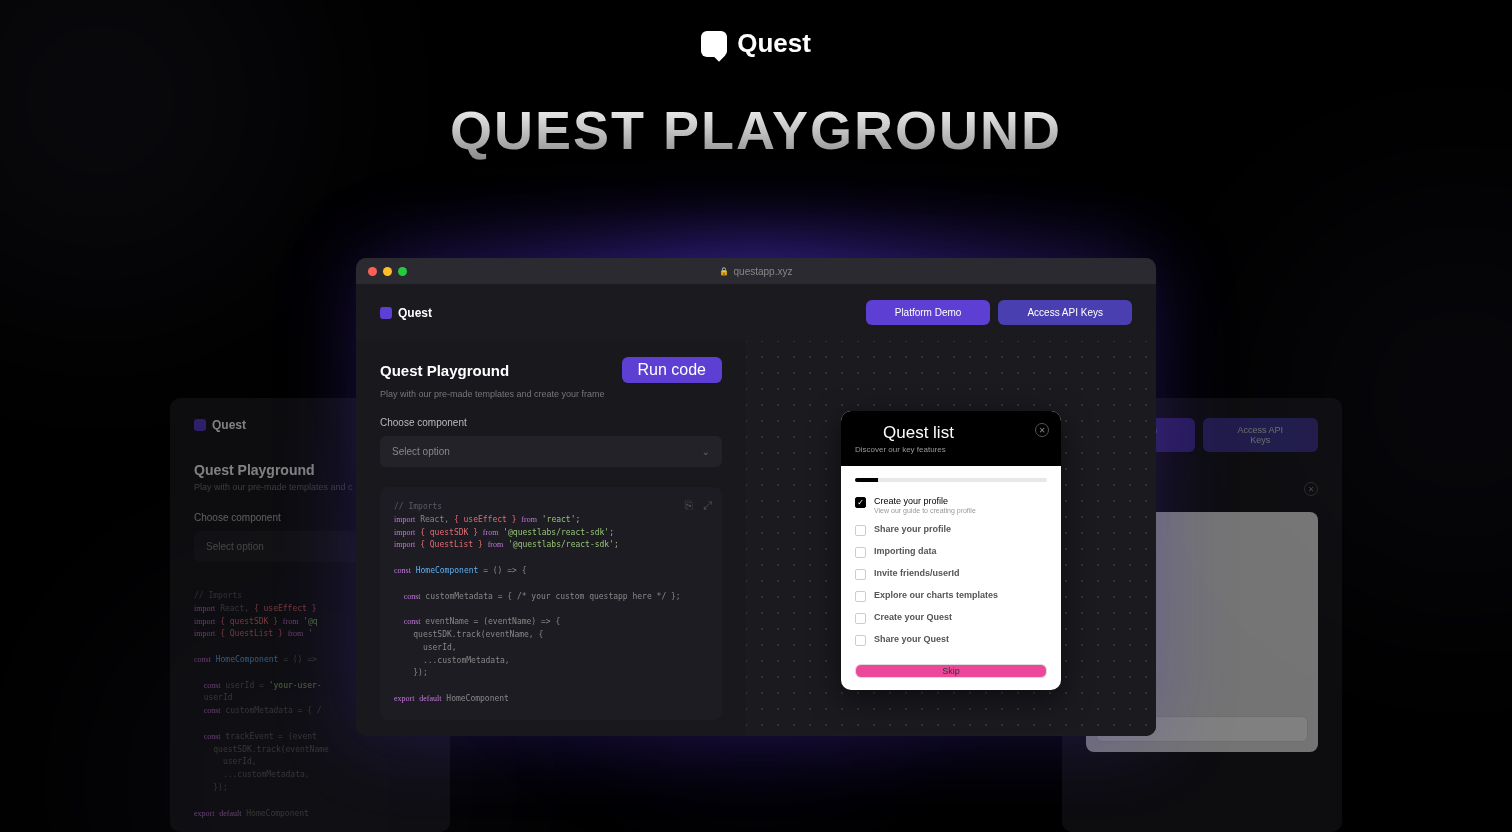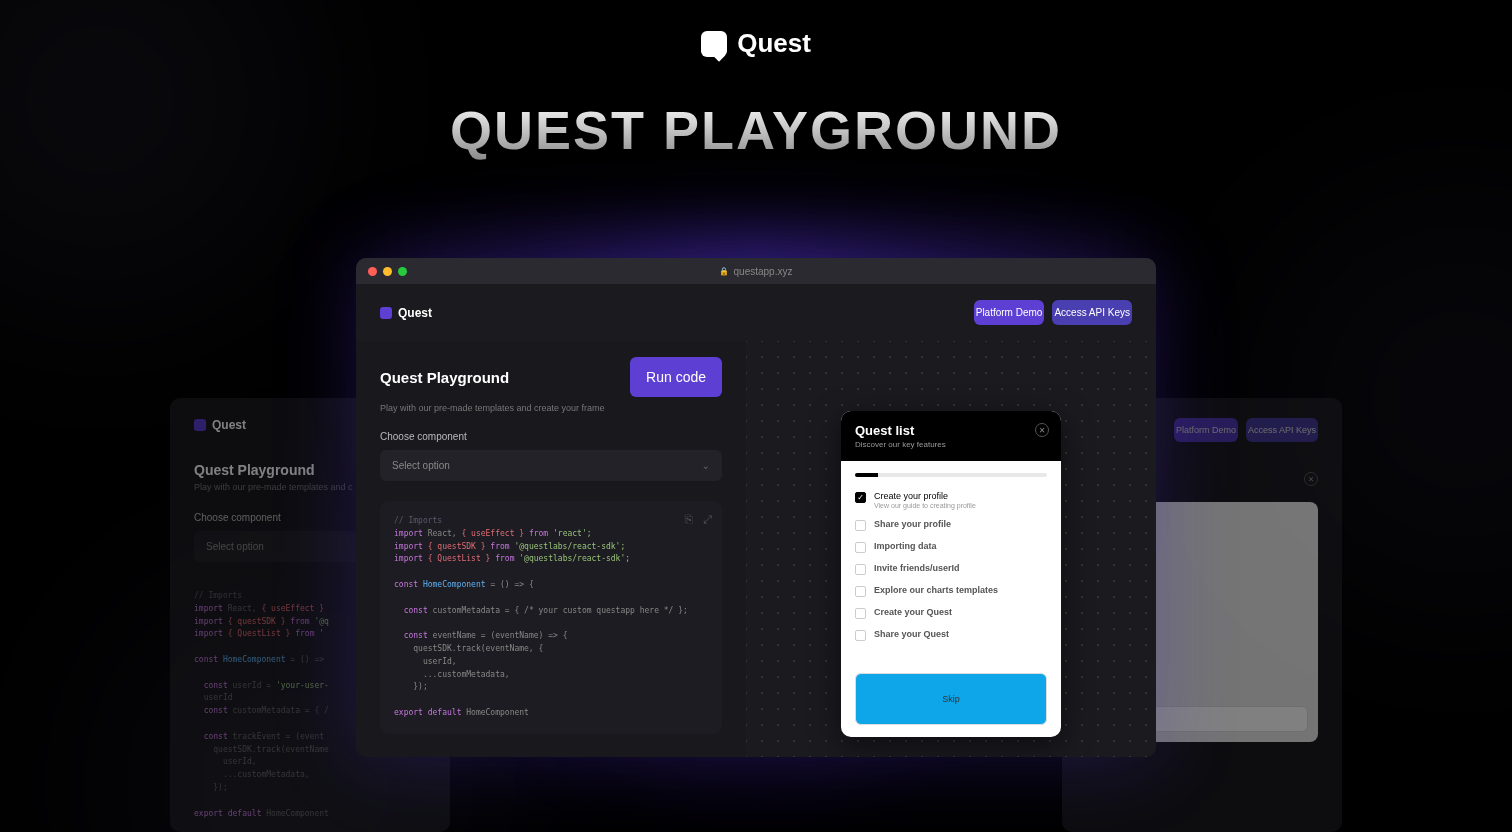--- a/index.html
+++ b/index.html
@@ -129,21 +129,21 @@
   font-size: 12px;
   font-weight: 600;
 }
 .mini-logo-icon {
   width: 12px; height: 12px;
   background: #5d3fd3;
   border-radius: 3px;
 }
 .header-btns { display: flex; gap: 8px; }
 .btn {
-  padding: 7px 2px;
+  padding: 7px 29px;
   border-radius: 6px;
   font-size: 10px;
   font-weight: 500;
   color: #fff;
   border: none;
   cursor: pointer;
   text-align: center;
 }
 .btn-primary { background: #5d3fd3; }
 .btn-secondary { background: #4a3fb0; }
@@ -167,23 +167,23 @@
   font-size: 15px;
   font-weight: 600;
 }
 .panel-sub {
   color: #777;
   font-size: 9px;
   margin-bottom: 18px;
 }
 .run-btn {
   background: #5d3fd3;
-  padding: 12px 16px;
+  padding: 4px 16px;
   border-radius: 6px;
-  font-size: 14px;
+  font-size: 16px;
   color: #fff;
   border: none;
   cursor: pointer;
 }
 .label {
   color: #bbb;
   font-size: 10px;
   margin-bottom: 8px;
 }
 .select {
@@ -211,21 +211,21 @@
 }
 .code-icons {
   position: absolute;
   top: 10px; right: 10px;
   display: flex;
   gap: 10px;
   color: #555;
   font-size: 11px;
 }
 .tok-comment { color: #5a5a6a; }
-.tok-keyword { color: #c678dd; }
+.tok-keyword { color: #c678dd; font-family: Liberation Serif, serif; }
 .tok-var { color: #e06c75; }
 .tok-string { color: #98c379; }
 .tok-fn { color: #61afef; }
 .right-panel {
   flex: 1;
   background: #1a1a1f;
   padding: 40px 20px 20px;
   position: relative;
   background-image: radial-gradient(circle, #333 1px, transparent 1px);
   background-size: 16px 16px;
@@ -238,21 +238,21 @@
   border-radius: 10px;
   overflow: hidden;
   box-shadow: 0 8px 30px rgba(0,0,0,0.5);
 }
 .card-head {
   background: #000;
   color: #fff;
   padding: 12px 14px;
   position: relative;
 }
-.card-title { font-size: 13px; font-weight: 700; }
+.card-title { font-size: 17px; font-weight: 400; margin-left: 28px; }
 .card-sub { font-size: 8px; color: #999; margin-top: 2px; }
 .close-icon {
   position: absolute;
   top: 12px; right: 12px;
   width: 14px; height: 14px;
   border: 1px solid #555;
   border-radius: 50%;
   display: flex;
   align-items: center;
   justify-content: center;
@@ -301,28 +301,28 @@
   font-weight: bold;
 }
 .check-label.active { color: #000; font-weight: 500; }
 .check-desc {
   font-size: 7px;
   color: #999;
   margin-top: 1px;
 }
 .skip-btn {
   width: 100%;
-  padding: 20px;
-  background: #0ea5e9;
+  padding: 1px;
+  background: #ec4899;
   border: 1px solid #ddd;
   border-radius: 6px;
   font-size: 9px;
   color: #333;
   cursor: pointer;
-  margin-top: 22px;
+  margin-top: 8px;
 }
 
 .ghost {
   position: absolute;
   background: #1a1a1f;
   border-radius: 10px;
   opacity: 0.5;
   z-index: 1;
   padding: 20px 24px;
 }

